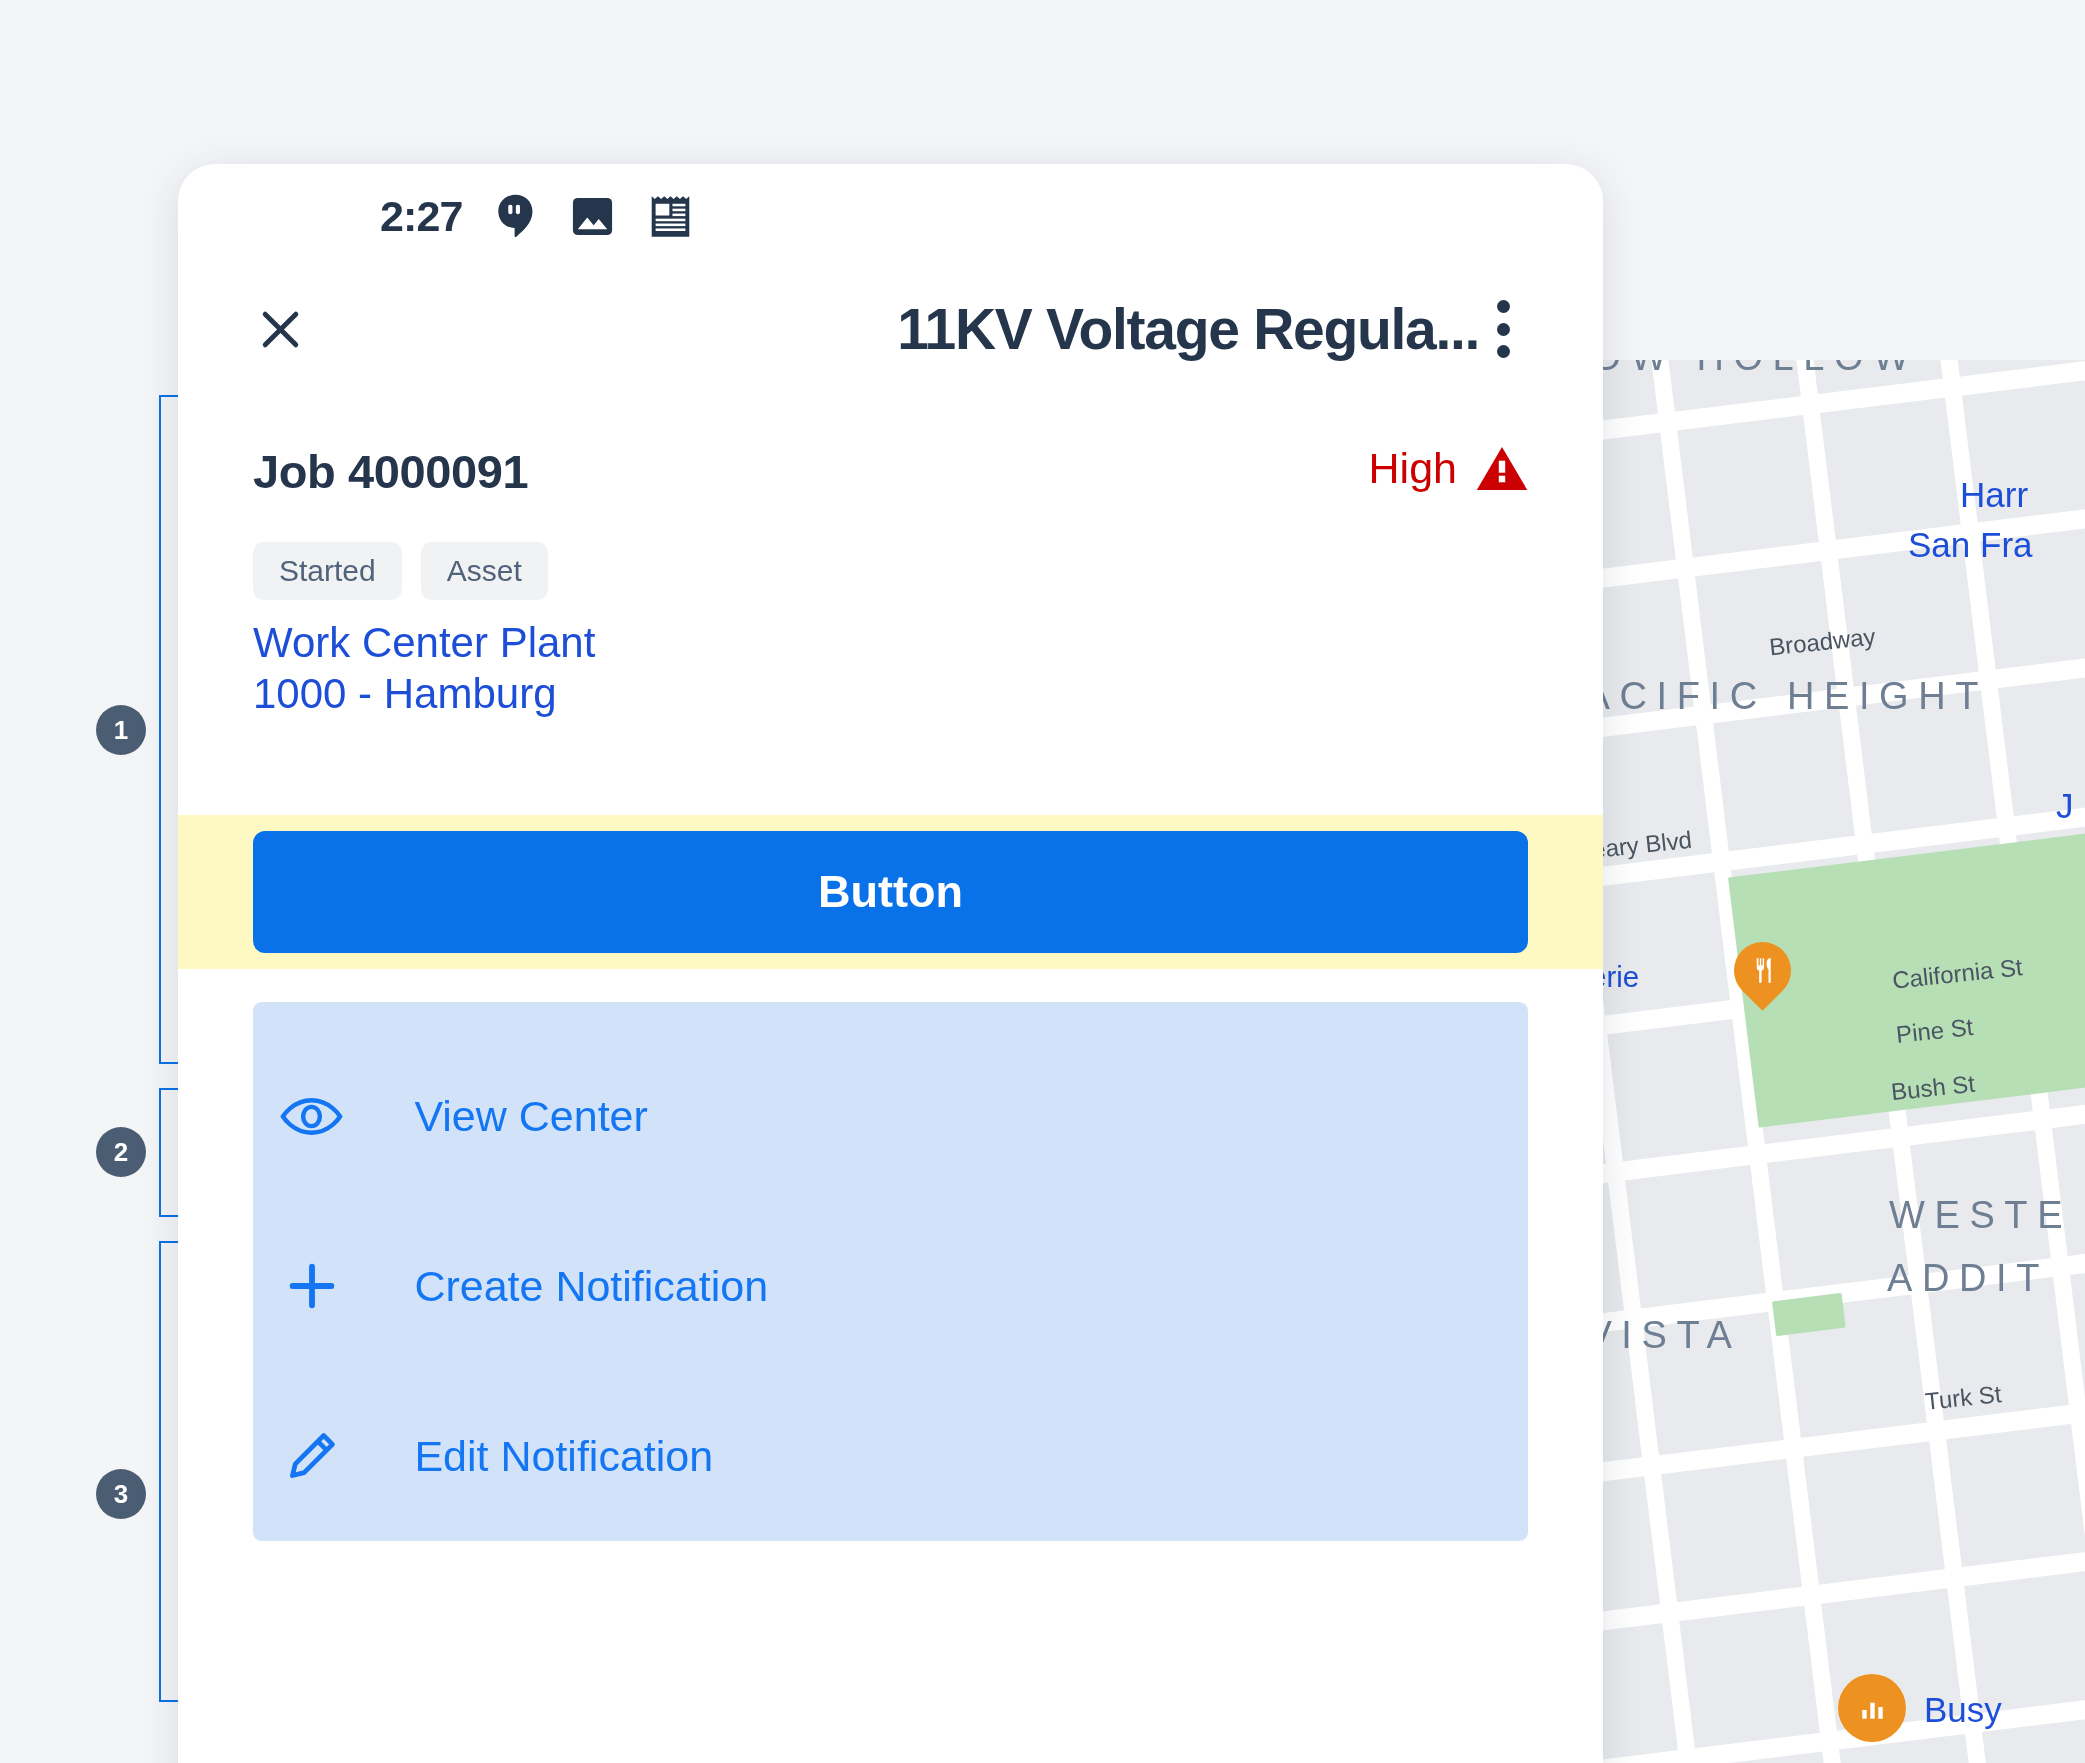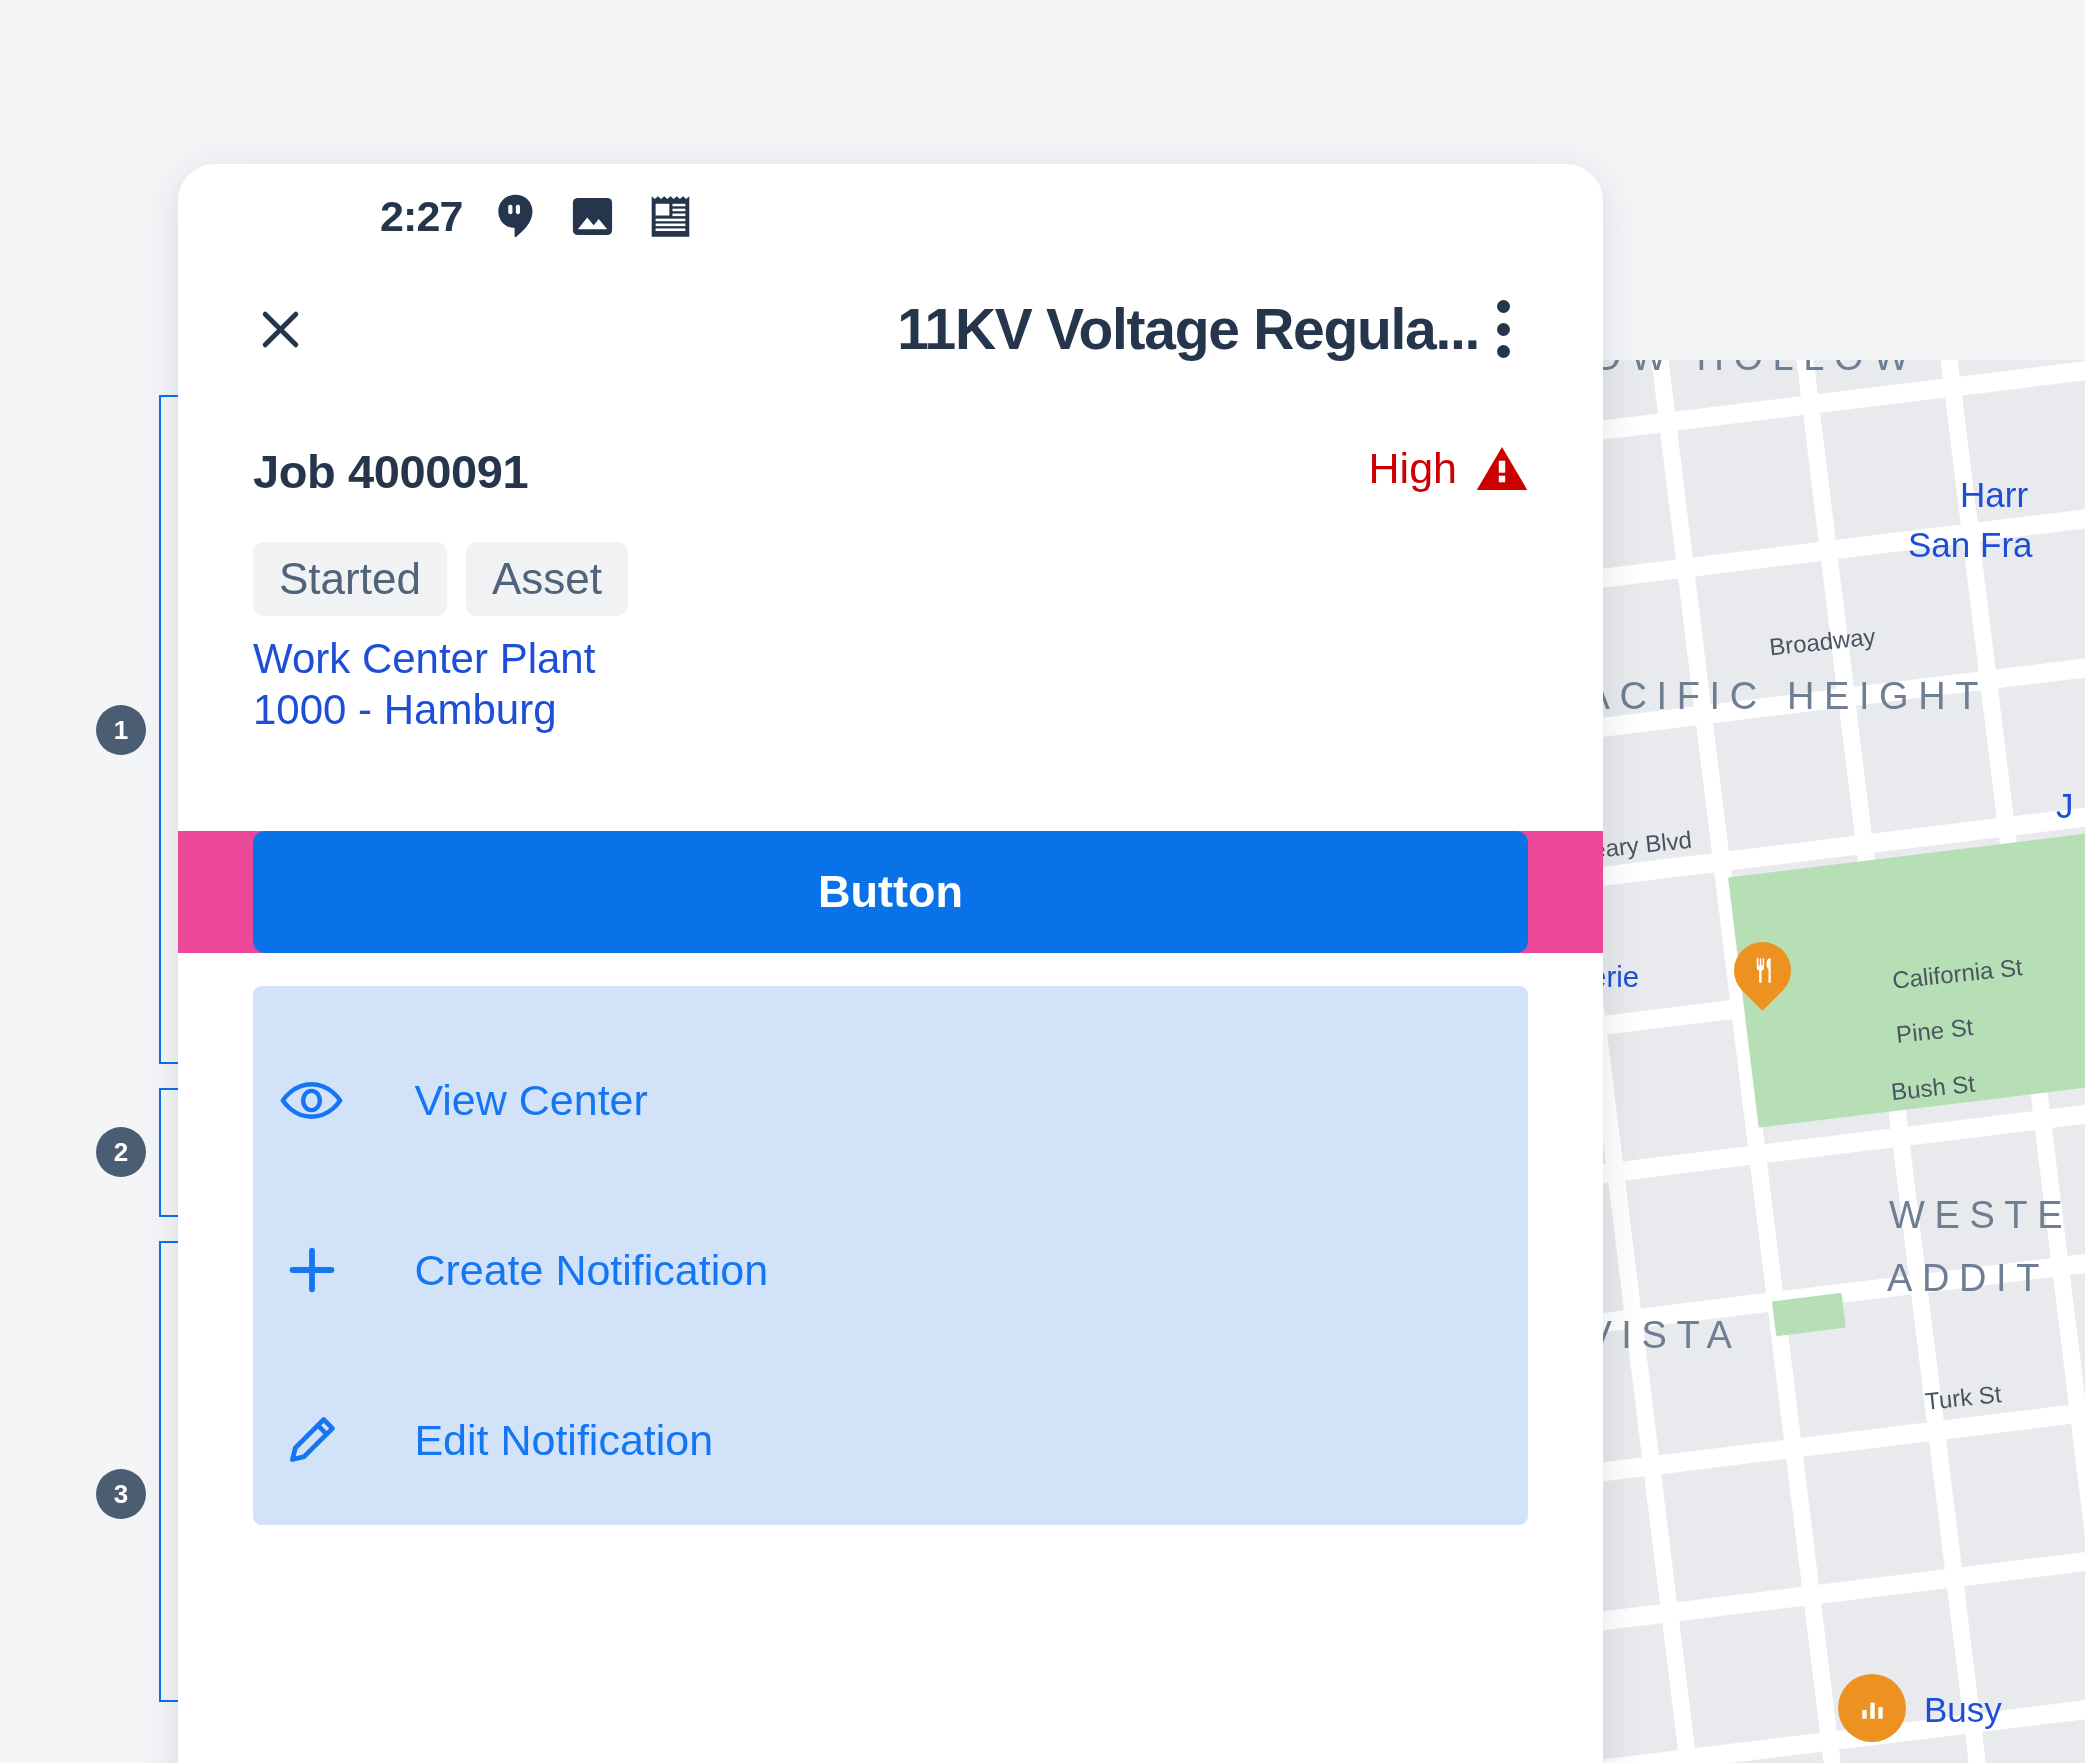--- a/index.html
+++ b/index.html
@@ -96,28 +96,28 @@
   .kdot { width:13px; height:13px; border-radius:50%; background:#25364C; }
   #job-row {
     display:flex; align-items:flex-start; margin-top:54px;
   }
   #job-id { font-size:47px; font-weight:700; color:#25364C; letter-spacing:-0.4px; }
   #priority-wrap { margin-left:auto; display:flex; align-items:center; gap:19px; }
   #priority-label { font-size:43px; color:#CC0000; }
   #chips-row { display:flex; gap:19px; margin-top:43px; }
   .chip {
     background:#F1F2F4; border-radius:10.4px; padding:12px 26px;
-    font-size:44px; color:#50637A;
+    font-size:30px; color:#50637A;
   }
   #work-center {
     margin-top:17px; font-size:42px; line-height:1.22; color:#1d4ed8;
     padding-bottom:66px;
   }
   #card-divider-gap { height:29.5px; background:#FFFFFF; }
-  #button-zone { padding:0 75px; background:#ec4899; }
+  #button-zone { padding:16px 75px; background:#fef9c3; }
   #primary-button {
     width:100%; height:122px; background:#0A72E8; border:none; border-radius:12px;
     color:#FFFFFF; font-size:45px; font-weight:700;
     font-family:"Liberation Sans", sans-serif; cursor:pointer;
     display:flex; align-items:center; justify-content:center;
   }
   #actions-panel {
     margin:33px 75px 0 75px; background:#D2E3F9; border-radius:8.7px;
     padding:29.5px 0 0 0; min-height:487px;
   }

